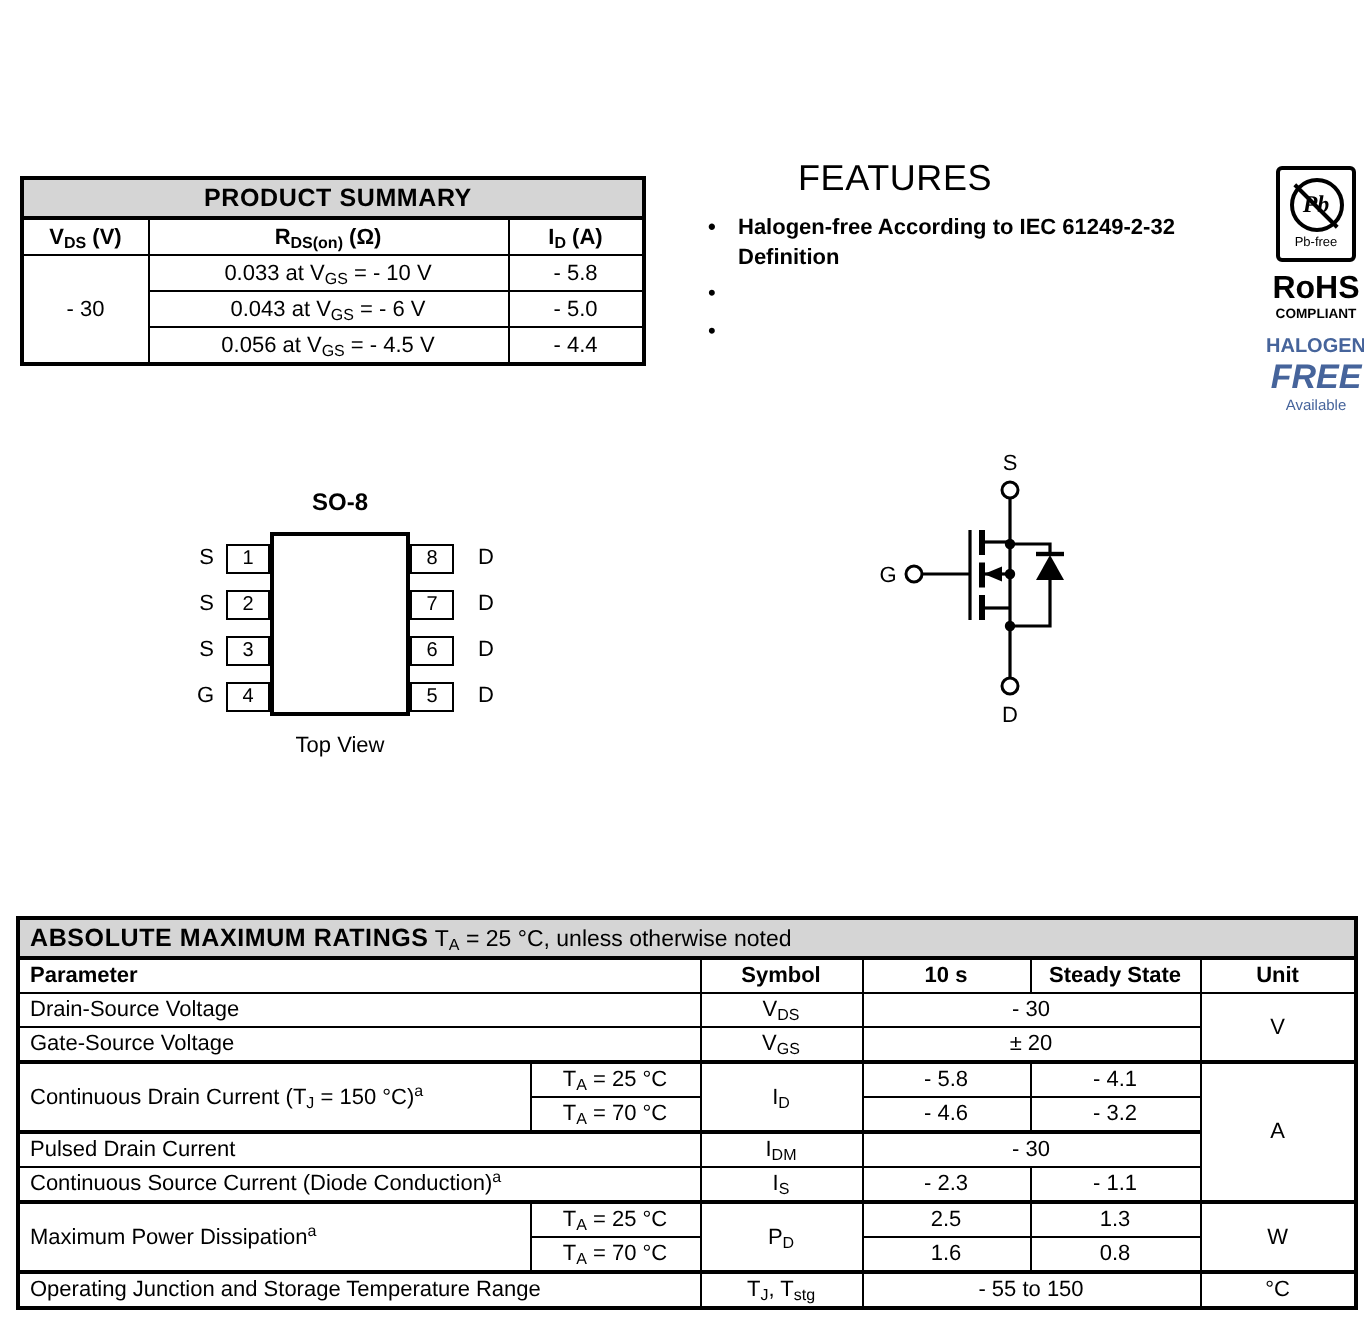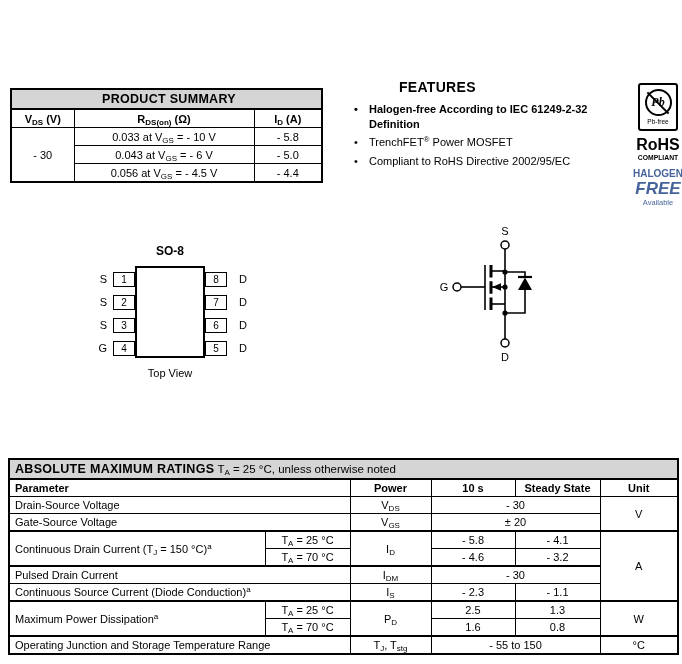--- a/index.html
+++ b/index.html
@@ -13,21 +13,21 @@
 
   
   .ps{position:absolute;left:10px;top:88px;width:311px;border:2px solid #000;table-layout:fixed;}
   .ps th,.ps td{border:1px solid #000;font-size:11px;text-align:center;padding:0;height:17px;}
   .ps tr.bar th{background:#d5d5d5;text-align:center;padding-left:5px;font-size:12.5px;
         height:18px;border-bottom:2px solid #000;letter-spacing:.3px;}
   .ps tr.cols th{font-weight:bold;border-bottom:1.5px solid #000;}
 
   
   .features{position:absolute;left:352px;top:79px;width:278px;}
-  .features .fhead{font-size:14px;font-weight:bold;margin:0 0 7px 0;letter-spacing:.3px;padding-left:47px;}
+  .features .fhead{font-size:18px;font-weight:normal;margin:0 0 7px 0;letter-spacing:.3px;padding-left:47px;}
   .feat{display:flex;font-size:11px;line-height:1.33;margin-bottom:4px;}
   .feat .b{width:15px;flex:none;padding-left:2px;}
   .feat.bold{font-weight:bold;}
 
   
   .badges{position:absolute;left:635px;top:83px;width:46px;display:flex;flex-direction:column;align-items:center;}
   .pbbox{width:40px;height:48px;border:2px solid #000;border-radius:3px;box-sizing:border-box;
         display:flex;flex-direction:column;align-items:center;justify-content:center;background:#fff;}
   .pbcirc{width:27px;height:27px;border:2px solid #000;border-radius:50%;box-sizing:border-box;
         position:relative;display:flex;align-items:center;justify-content:center;}
@@ -108,25 +108,23 @@
     </table>
 
   <div class="features">
     <div class="fhead">FEATURES</div>
     <div class="feat bold">
       <span class="b">•</span>
       <span>Halogen-free According to IEC 61249-2-32 Definition</span>
     </div>
     <div class="feat">
       <span class="b">•</span>
-      <span><span>TrenchFET</span><sup>®</sup><span> Power MOSFET</span></span>
     </div>
     <div class="feat">
       <span class="b">•</span>
-      <span>Compliant to RoHS Directive 2002/95/EC</span>
     </div>
   </div>
 
   <div class="badges">
     <div class="pbbox">
       <div class="pbcirc">
         <span class="pbtxt">Pb</span>
         <div class="pbslash"></div>
       </div>
       <div class="pbfree">Pb-free</div>
@@ -202,21 +200,21 @@
     </colgroup>
     <tbody>
         <tr class="bar">
       <th colspan="6">
         <span class="bt">ABSOLUTE MAXIMUM RATINGS</span>
         <span class="rt"> <span>T</span><sub>A</sub><span> = 25 °C, unless otherwise noted</span></span>
       </th>
     </tr>
     <tr class="cols">
       <th colspan="2" class="pl">Parameter</th>
-      <th>Power</th>
+      <th>Symbol</th>
       <th>10 s</th>
       <th>Steady State</th>
       <th>Unit</th>
     </tr>
     <tr>
       <td colspan="2" class="param">Drain-Source Voltage</td>
       <td><span>V</span><sub>DS</sub></td>
       <td colspan="2">- 30</td>
       <td rowspan="2">V</td>
     </tr>

